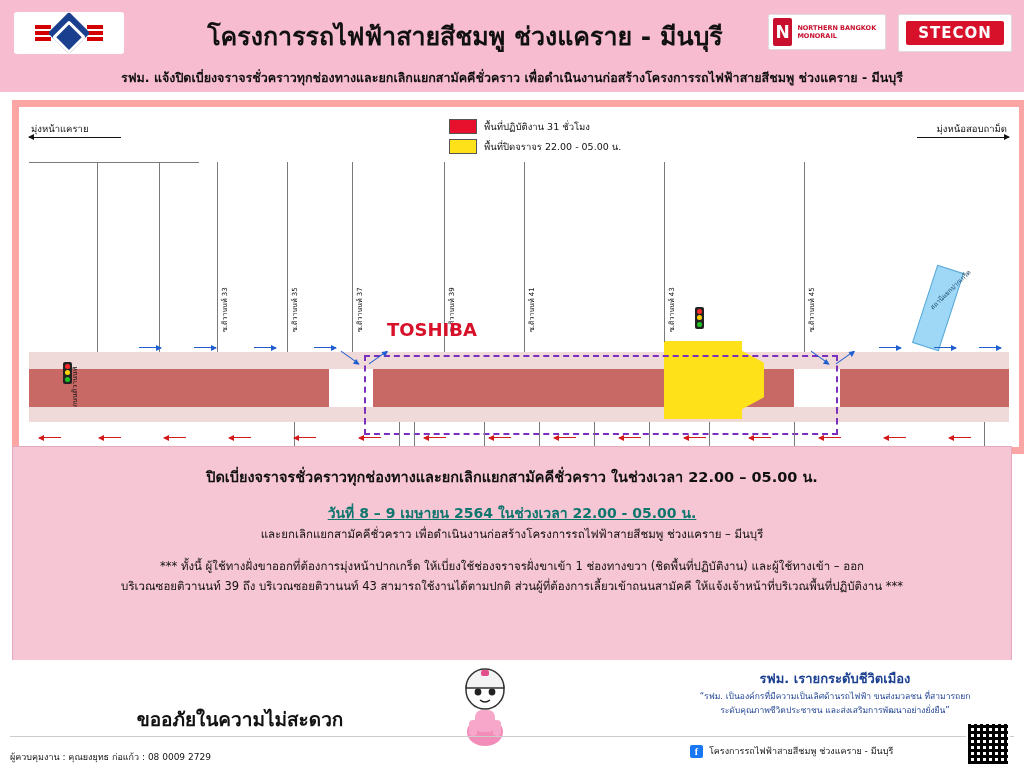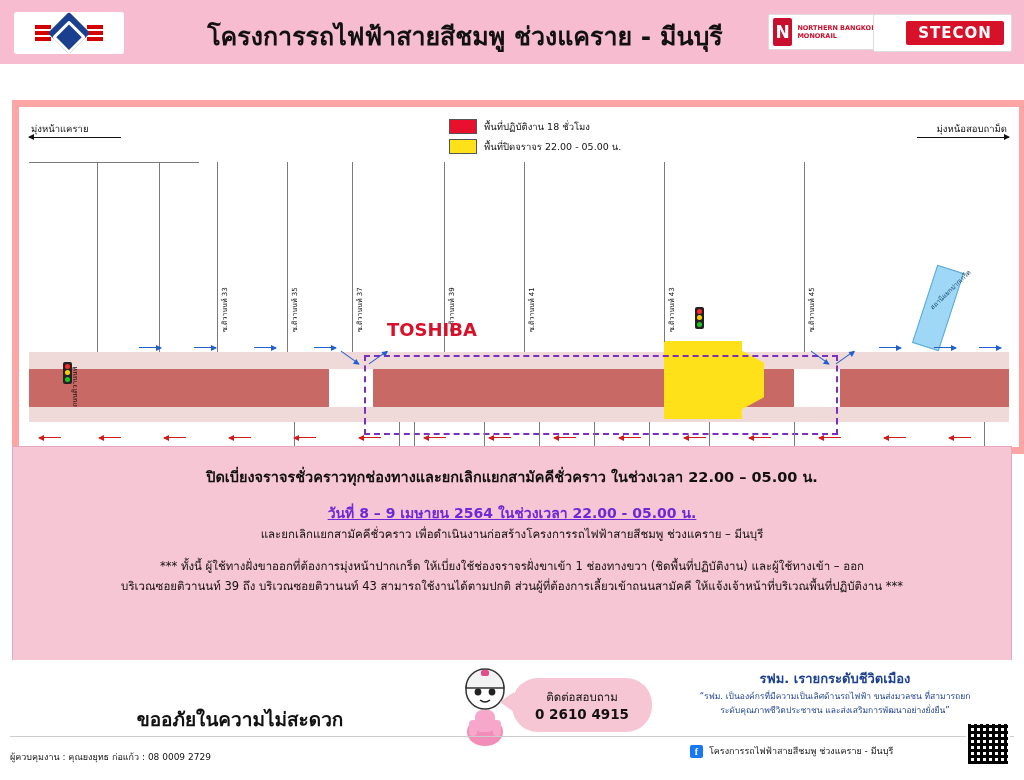--- a/index.html
+++ b/index.html
@@ -47,21 +47,21 @@
   }
   .nbm-mark{
     width:28px;height:28px;background:#c8102e;color:#fff;
     display:flex;align-items:center;justify-content:center;
     font-size:17px;font-weight:bold;border-radius:2px;
   }
   .nbm-text{font-size:6.5px;line-height:1.25;font-weight:bold;color:#c8102e;}
   .stecon-logo{
     position:absolute;right:12px;top:14px;width:112px;height:36px;
     background:#fff;border:1px solid #ddd;border-radius:2px;
-    display:flex;align-items:center;justify-content:center;padding-left:25px;
+    display:flex;align-items:center;justify-content:center;
   }
   .stecon-inner{
     background:#d8112a;color:#fff;font-size:15px;font-weight:bold;
     padding:3px 12px;border-radius:2px;letter-spacing:1px;
   }
 
   
   .subheader{
     position:absolute;left:0;top:64px;width:1024px;height:28px;
     background:#f7bcd0;
@@ -175,21 +175,21 @@
     transform:rotate(-90deg);transform-origin:left top;
   }
 
   
   .notice{
     position:absolute;left:12px;top:446px;width:1000px;height:276px;
     background:#f7c6d5;border:1px solid #e3a8bb;
     text-align:center;padding-top:12px;box-sizing:border-box;
   }
   .notice-l1{font-size:14.5px;font-weight:bold;color:#111;margin:6px 0 0;}
-  .notice-l2{font-size:14px;font-weight:bold;color:#6d28d9;margin:14px 0 0;text-decoration:underline;}
+  .notice-l2{font-size:14px;font-weight:bold;color:#0f766e;margin:14px 0 0;text-decoration:underline;}
   .notice-p{font-size:11.5px;color:#111;margin:10px 18px 0;line-height:1.75;}
   .notice-p.small{margin-top:12px;}
 
   
   .footer{position:absolute;left:0;top:660px;width:1024px;height:120px;background:#fff;}
   .noise-txt{
     position:absolute;left:40px;top:16px;width:400px;text-align:center;
     font-size:16px;font-weight:bold;color:#d8112a;
   }
   .sorry-txt{
@@ -267,32 +267,33 @@
     <div class="nbm-logo">
       <div class="nbm-mark">N</div>
       <div class="nbm-text">NORTHERN BANGKOK MONORAIL</div>
     </div>
 
     <div class="stecon-logo">
       <div class="stecon-inner">STECON</div>
     </div>
   </div>
 
+  <div class="subheader">รฟม. แจ้งปิดเบี่ยงจราจรชั่วคราวทุกช่องทางและยกเลิกแยกสามัคคีชั่วคราว เพื่อดำเนินงานก่อสร้างโครงการรถไฟฟ้าสายสีชมพู ช่วงแคราย - มีนบุรี</div>
 
   <div class="map">
 
     <div class="map-arrow-left">มุ่งหน้าแคราย</div>
     <div class="map-arrow-right">มุ่งหน้อสอบถาม็ด</div>
     <div class="arrow-line al-left"></div>
     <div class="arrow-line al-right"></div>
 
     <div class="legend">
       <div class="legend-row">
         <div class="legend-swatch" style="background:#e8112d"></div>
-        <div class="legend-label">พื้นที่ปฏิบัติงาน 18 ชั่วโมง</div>
+        <div class="legend-label">พื้นที่ปฏิบัติงาน 31 ชั่วโมง</div>
       </div>
       <div class="legend-row">
         <div class="legend-swatch" style="background:#ffe11a"></div>
         <div class="legend-label">พื้นที่ปิดจราจร 22.00 - 05.00 น.</div>
       </div>
     </div>
 
     <div class="road-band"></div>
     <div class="road-red"></div>
     <div class="white-gap" style="left:310px;width:44px;"></div>
@@ -399,24 +400,20 @@
       <circle cx="30" cy="28" r="19" fill="#ffffff" stroke="#333" stroke-width="1.5"></circle>
       <path d="M11 26a19 19 0 0138 0z" fill="#f3f3f3" stroke="#333" stroke-width="1.5"></path>
       <circle cx="23" cy="30" r="3.4" fill="#222"></circle>
       <circle cx="37" cy="30" r="3.4" fill="#222"></circle>
       <path d="M25 38q5 4 10 0" stroke="#222" stroke-width="1.4" fill="none"></path>
       <rect x="26" y="8" width="8" height="6" rx="2" fill="#e34d8c"></rect>
       <rect x="14" y="58" width="8" height="16" rx="4" fill="#f7a8ca"></rect>
       <rect x="38" y="58" width="8" height="16" rx="4" fill="#f7a8ca"></rect>
     </svg>
 
-    <div class="contact-bubble">
-      <div class="contact-l1">ติดต่อสอบถาม</div>
-      <div class="contact-l2">0 2610 4915</div>
-    </div>
 
     <div class="slogan">รฟม. เรายกระดับชีวิตเมือง</div>
     <div class="vision">“รฟม. เป็นองค์กรที่มีความเป็นเลิศด้านรถไฟฟ้า ขนส่งมวลชน ที่สามารถยกระดับคุณภาพชีวิตประชาชน และส่งเสริมการพัฒนาอย่างยั่งยืน”</div>
 
     <div class="hr-line"></div>
 
     <div class="fb-row">
       <div class="fb-icon">f</div>
       <div>โครงการรถไฟฟ้าสายสีชมพู ช่วงแคราย - มีนบุรี</div>
     </div>

